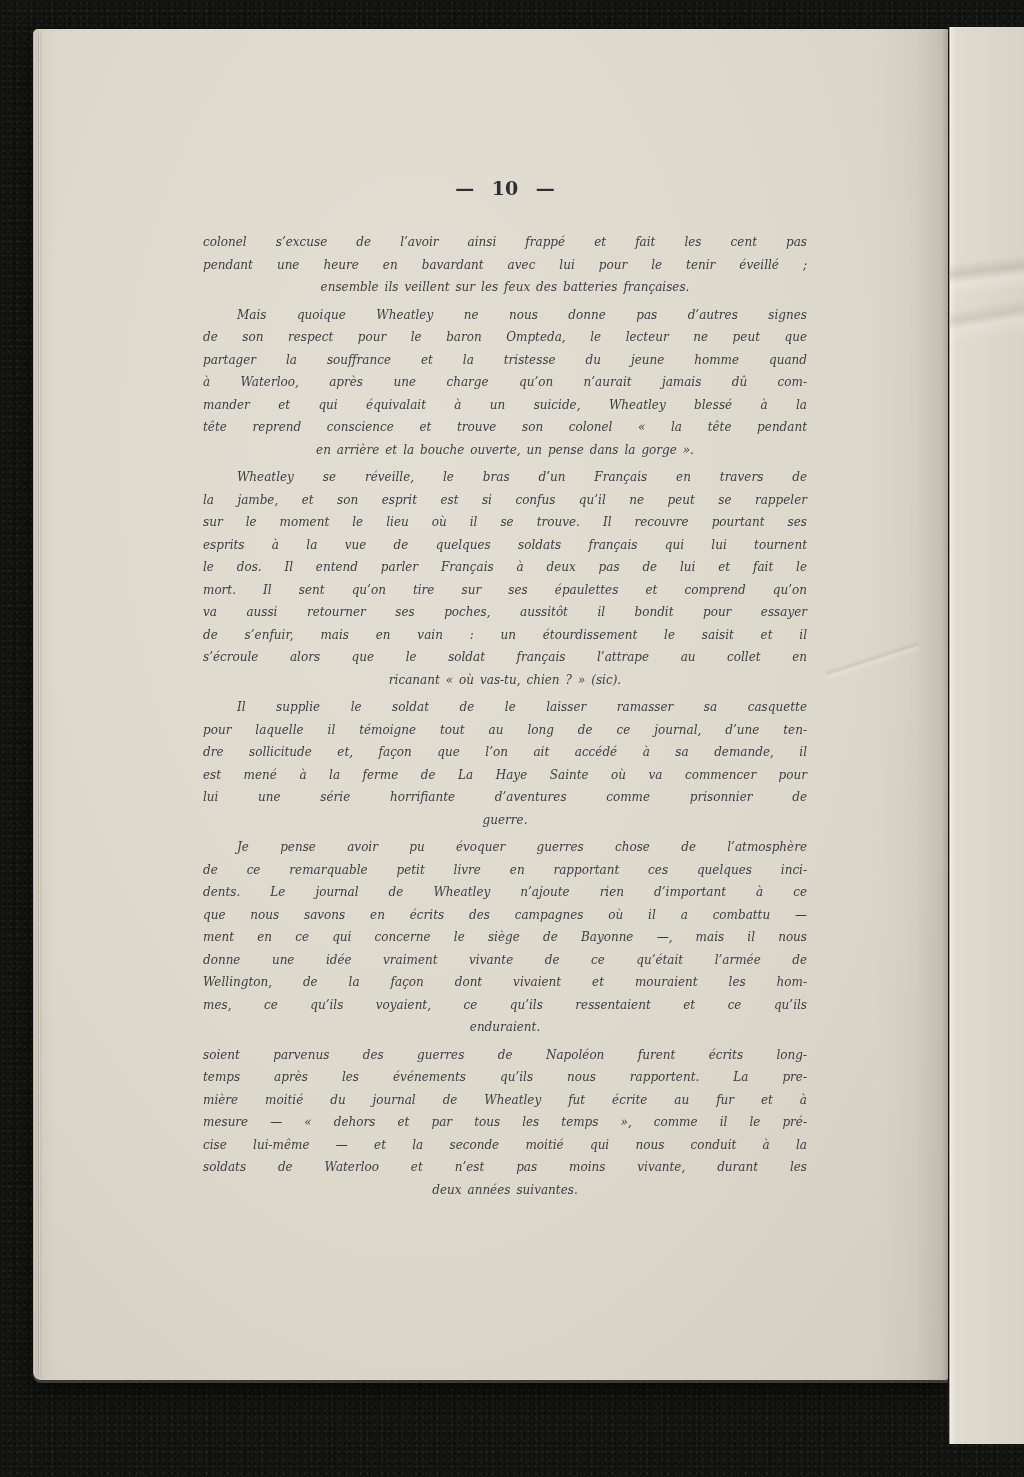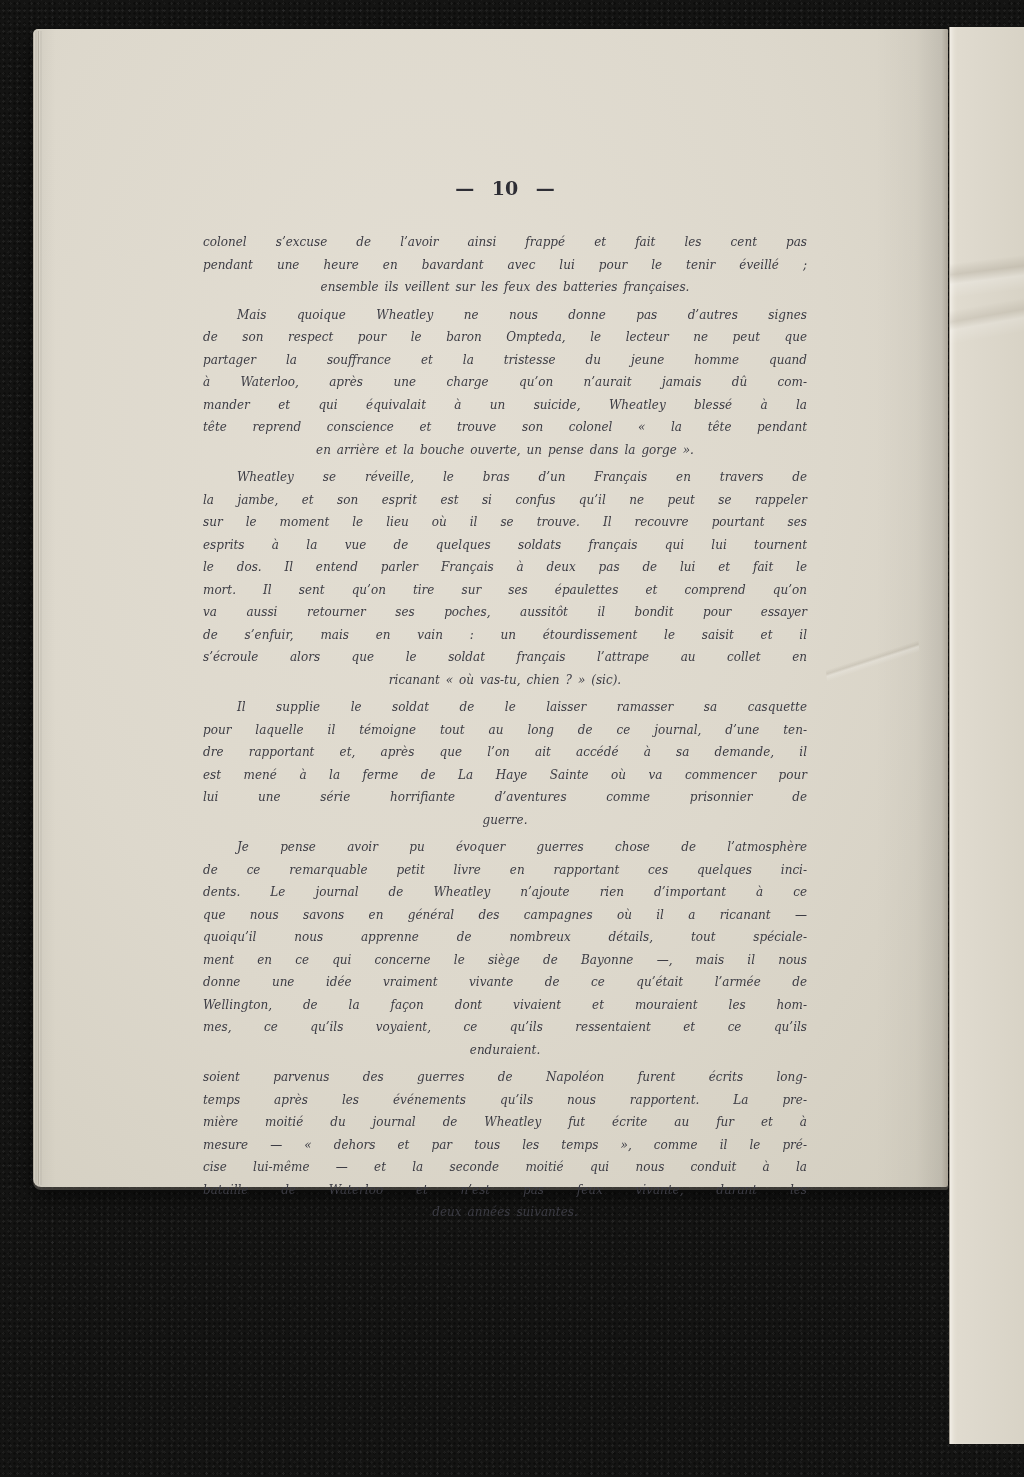--- a/index.html
+++ b/index.html
@@ -22,21 +22,21 @@
       radial-gradient(rgba(0,0,0,0.35) 1px, transparent 1.6px);
     background-size:7px 7px, 11px 11px, 5px 5px;
     background-position:0 0, 3px 5px, 2px 1px;
     font-family:"DejaVu Serif", serif;
   }
 
   
   .page-main{
     position:absolute;
     left:33px; top:29px;
-    width:915px; height:1158px;
+    width:915px; height:1351px;
     border-radius:5px 1px 2px 8px;
     background-image:
       
       linear-gradient(to right,
         rgba(0,0,0,0.055) 0, rgba(0,0,0,0) 2.5%,
         rgba(0,0,0,0) 92%, rgba(0,0,0,0.03) 96.5%,
         rgba(0,0,0,0.10) 99.3%, rgba(70,58,44,0.30) 100%),
       
       radial-gradient(ellipse at 42% 32%, var(--paper-hi) 0%, var(--paper) 55%, var(--paper-lo) 100%);
     box-shadow:0 3px 0 rgba(190,184,168,0.28), 0 10px 18px rgba(0,0,0,0.55);
@@ -148,43 +148,42 @@
           <div class="line">le dos. Il entend parler Français à deux pas de lui et fait le</div>
           <div class="line">mort. Il sent qu’on tire sur ses épaulettes et comprend qu’on</div>
           <div class="line">va aussi retourner ses poches, aussitôt il bondit pour essayer</div>
           <div class="line">de s’enfuir, mais en vain : un étourdissement le saisit et il</div>
           <div class="line">s’écroule alors que le soldat français l’attrape au collet en</div>
           <div class="line last">ricanant « où vas-tu, chien ? » (sic).</div>
         </div>
         <div class="para">
           <div class="line indented">Il supplie le soldat de le laisser ramasser sa casquette</div>
           <div class="line">pour laquelle il témoigne tout au long de ce journal, d’une ten-</div>
-          <div class="line">dre rapportant et, après que l’on ait accédé à sa demande, il</div>
+          <div class="line">dre sollicitude et, façon que l’on ait accédé à sa demande, il</div>
           <div class="line">est mené à la ferme de La Haye Sainte où va commencer pour</div>
           <div class="line">lui une série horrifiante d’aventures comme prisonnier de</div>
           <div class="line last">guerre.</div>
         </div>
         <div class="para">
           <div class="line indented">Je pense avoir pu évoquer guerres chose de l’atmosphère</div>
           <div class="line">de ce remarquable petit livre en rapportant ces quelques inci-</div>
           <div class="line">dents. Le journal de Wheatley n’ajoute rien d’important à ce</div>
-          <div class="line">que nous savons en général des campagnes où il a ricanant —</div>
-          <div class="line">quoiqu’il nous apprenne de nombreux détails, tout spéciale-</div>
+          <div class="line">que nous savons en écrits des campagnes où il a combattu —</div>
           <div class="line">ment en ce qui concerne le siège de Bayonne —, mais il nous</div>
           <div class="line">donne une idée vraiment vivante de ce qu’était l’armée de</div>
           <div class="line">Wellington, de la façon dont vivaient et mouraient les hom-</div>
           <div class="line">mes, ce qu’ils voyaient, ce qu’ils ressentaient et ce qu’ils</div>
           <div class="line last">enduraient.</div>
         </div>
         <div class="para">
           <div class="line">soient parvenus des guerres de Napoléon furent écrits long-</div>
           <div class="line">temps après les événements qu’ils nous rapportent. La pre-</div>
           <div class="line">mière moitié du journal de Wheatley fut écrite au fur et à</div>
           <div class="line">mesure — « dehors et par tous les temps », comme il le pré-</div>
           <div class="line">cise lui-même — et la seconde moitié qui nous conduit à la</div>
-          <div class="line">bataille de Waterloo et n’est pas feux vivante, durant les</div>
+          <div class="line">soldats de Waterloo et n’est pas moins vivante, durant les</div>
           <div class="line last">deux années suivantes.</div>
         </div>
       </div>
   </div>
 </div>
 
 <div class="page-next"></div>
 
 </body></html>

